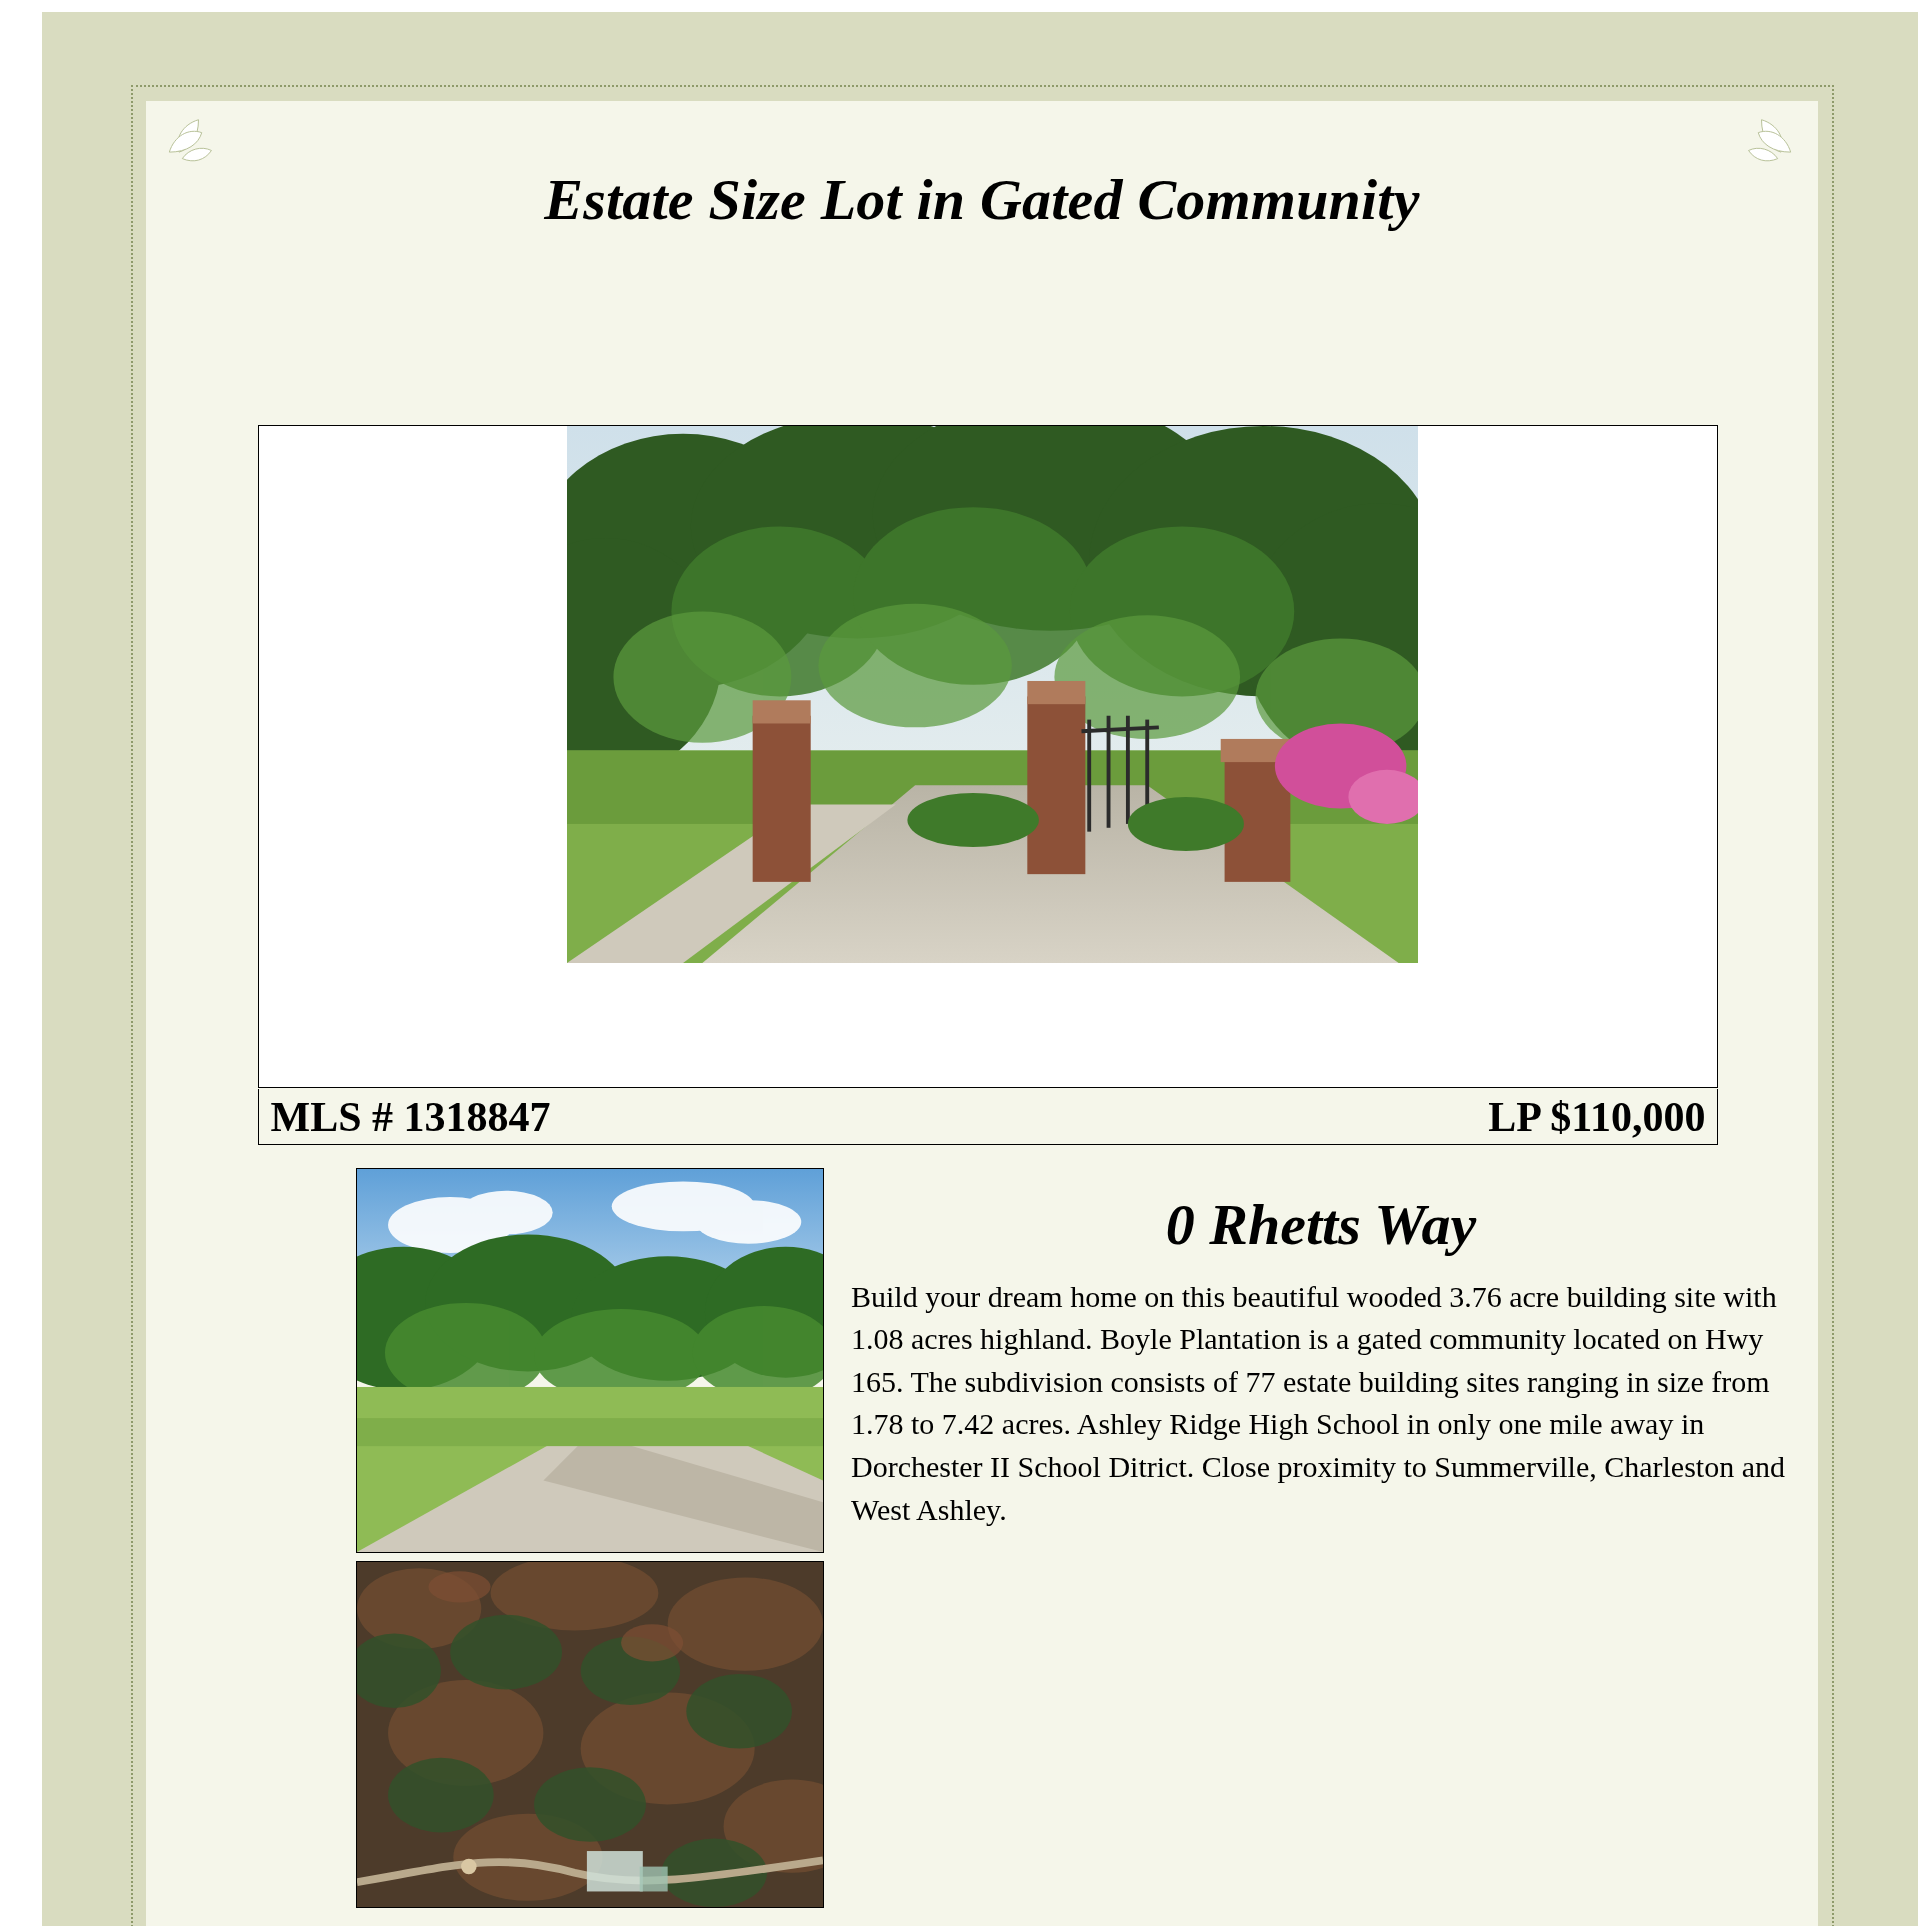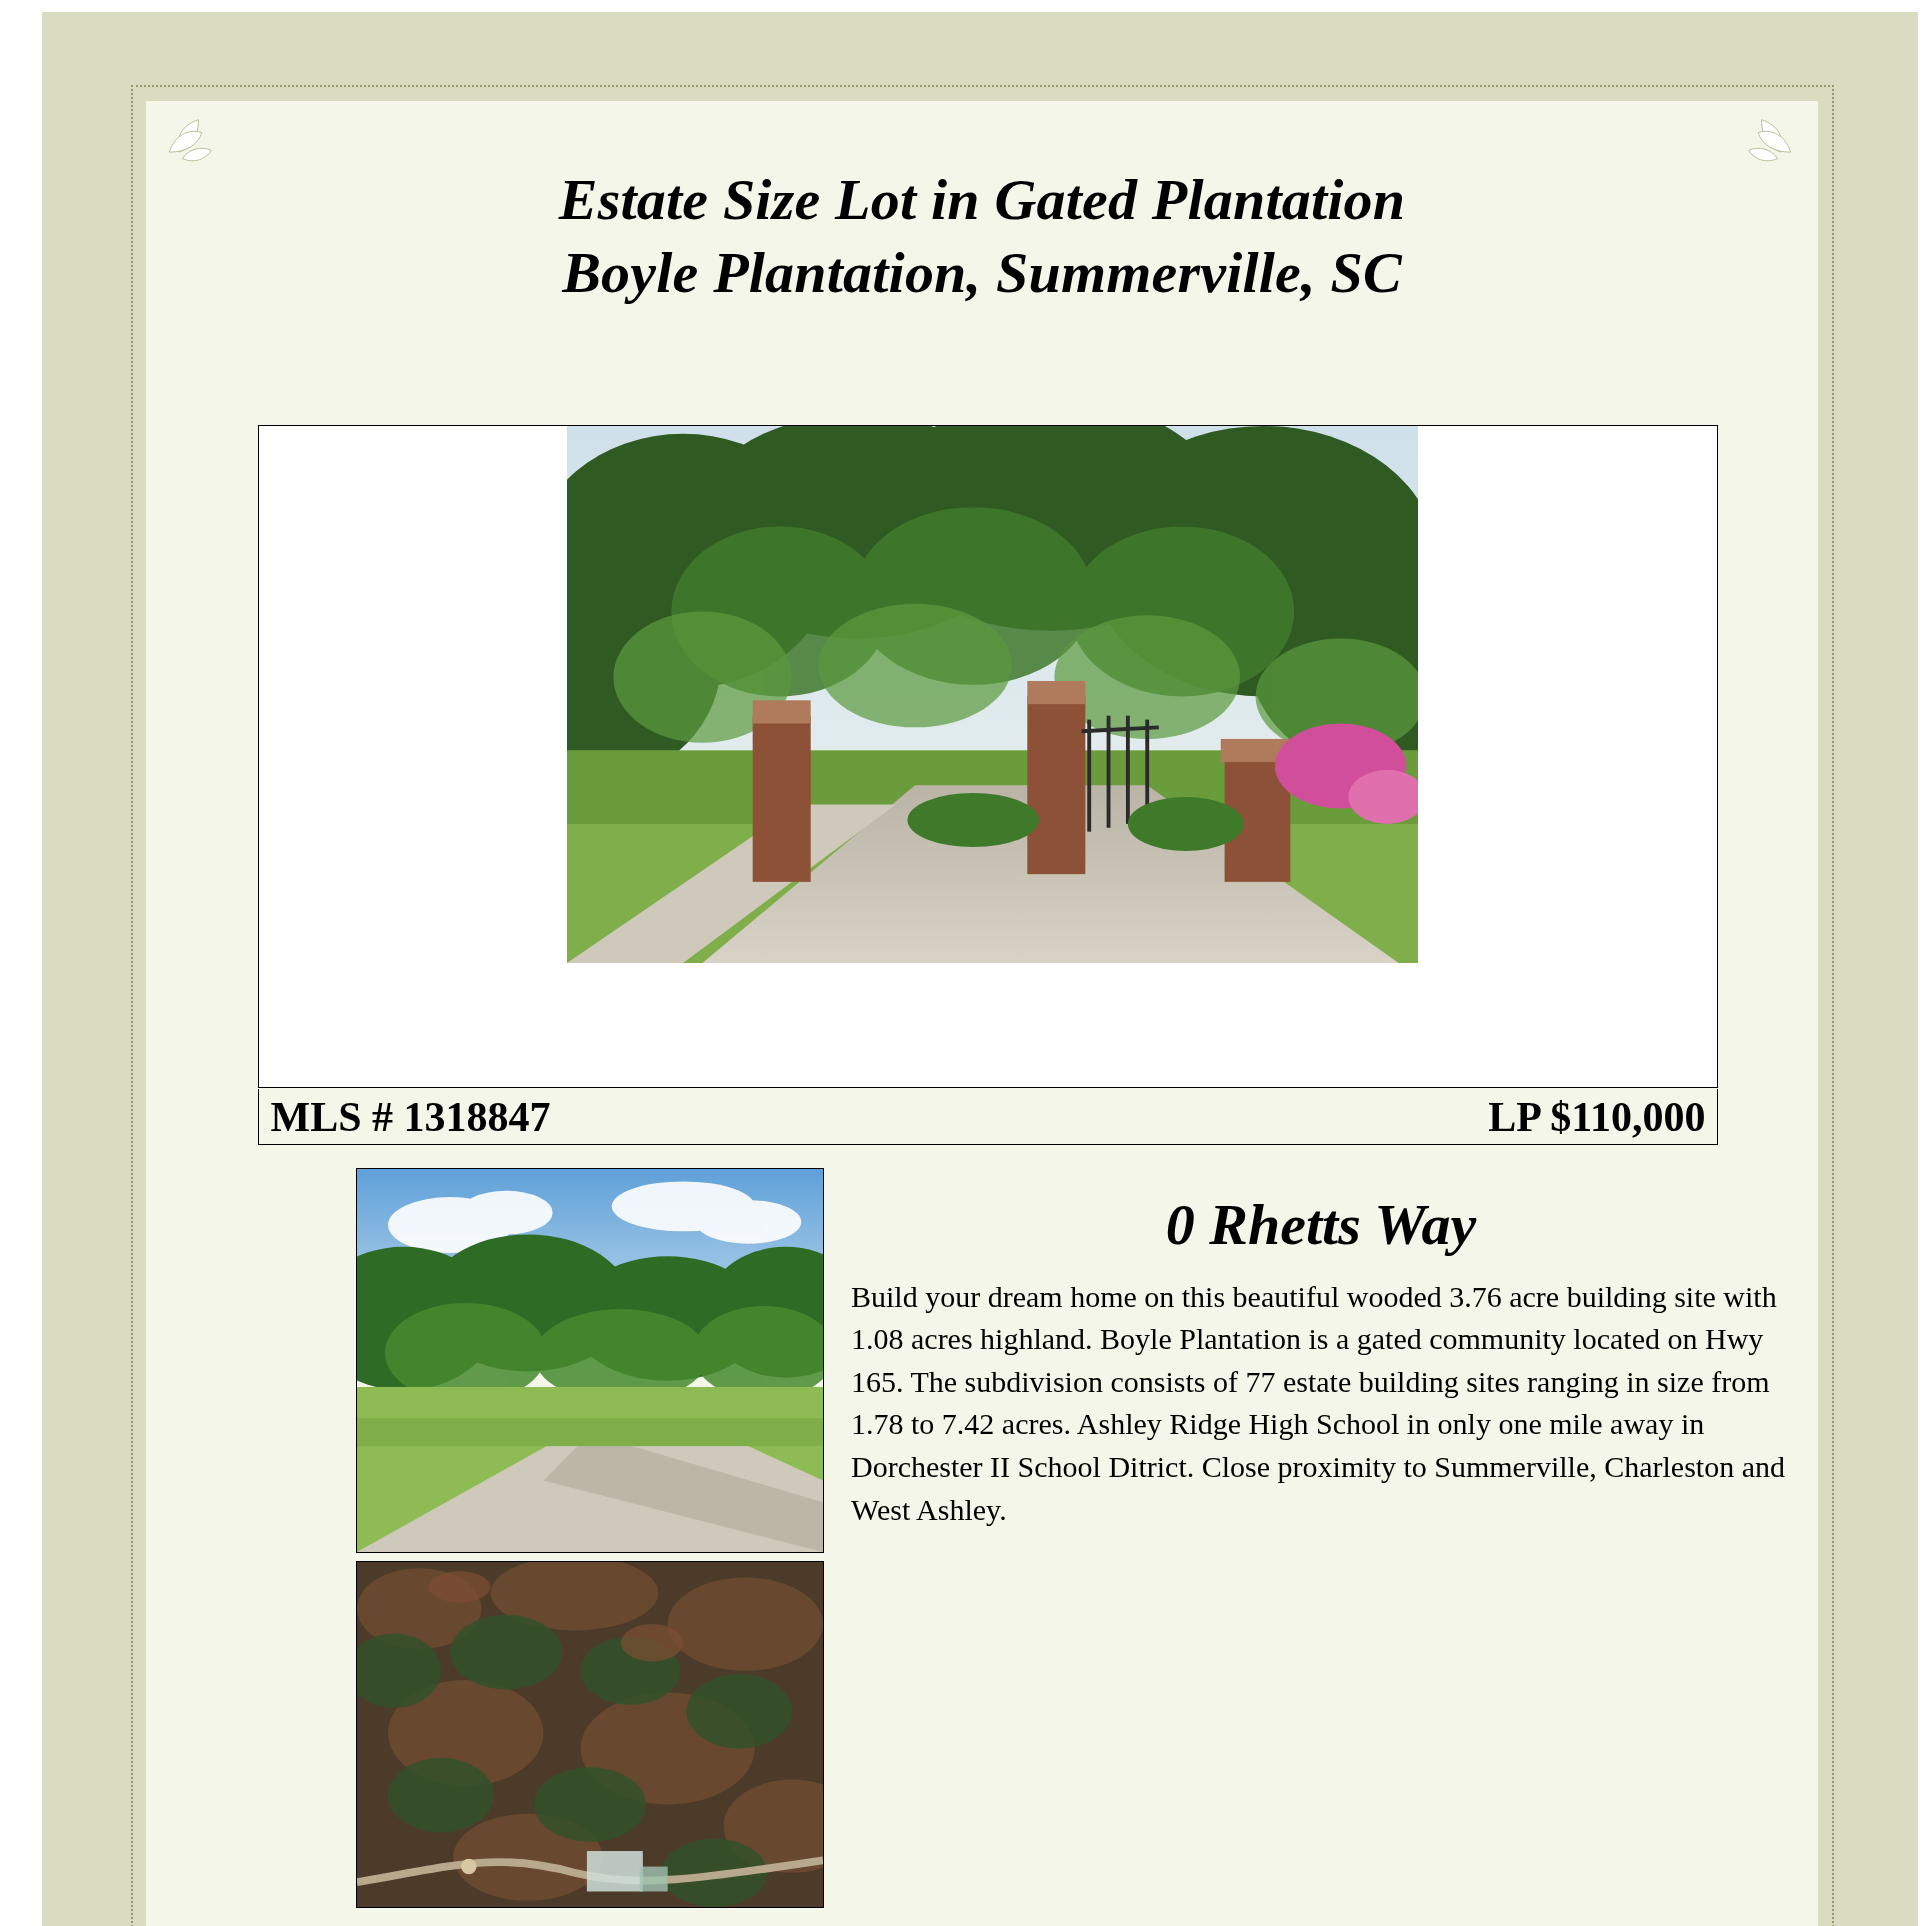--- a/index.html
+++ b/index.html
@@ -232,22 +232,21 @@
       <g fill="#ffffff" stroke="#b6bf96" stroke-width="1.2">
         <path d="M50 12 C 30 18, 20 36, 26 52 C 40 48, 50 34, 50 12 Z"></path>
         <path d="M14 52 C 20 32, 38 22, 54 28 C 50 42, 36 52, 14 52 Z"></path>
         <path d="M30 60 C 38 48, 54 44, 66 50 C 58 62, 44 66, 30 60 Z"></path>
       </g>
     </svg>
 
     <div class="content">
 
       <div class="title-block">
-        <div class="title-line">Estate Size Lot in Gated Plantation</div>
-        <div class="title-line">Boyle Plantation, Summerville, SC</div>
+        <div class="title-line">Estate Size Lot in Gated Community</div>
       </div>
 
       <div class="hero-box">
         <svg class="hero-img" viewBox="0 0 440 278" preserveAspectRatio="none">
           <defs>
             <linearGradient id="sky" x1="0" y1="0" x2="0" y2="1">
               <stop offset="0%" stop-color="#cfe0ea"></stop>
               <stop offset="100%" stop-color="#eef3f0"></stop>
             </linearGradient>
             <linearGradient id="road" x1="0" y1="0" x2="0" y2="1">

